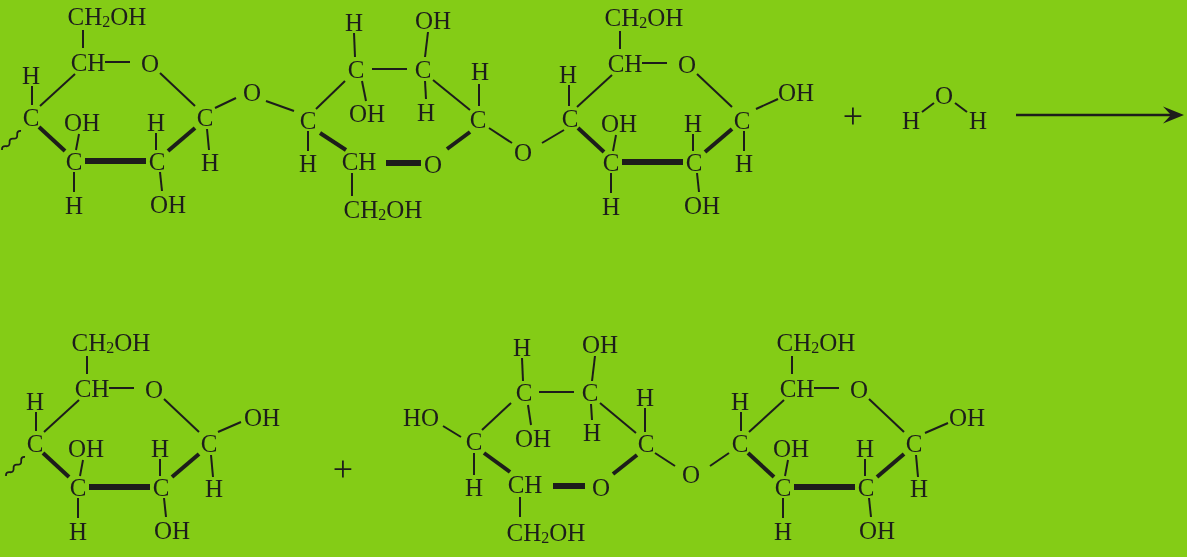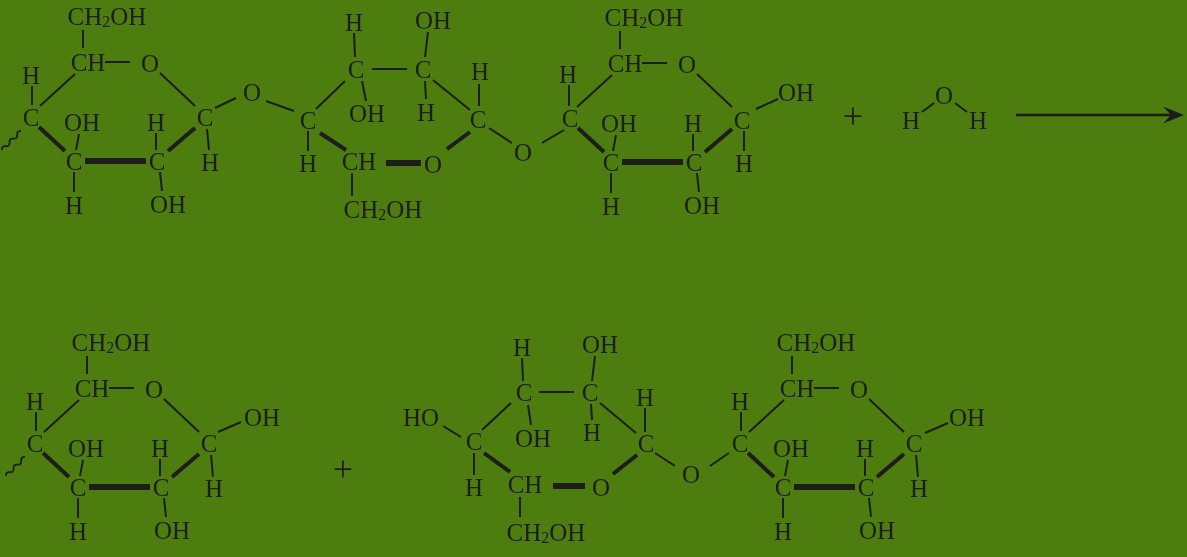--- a/index.html
+++ b/index.html
@@ -1,20 +1,20 @@
 <!DOCTYPE html>
 <html><head>
 <meta charset="utf-8">
 <style>
   html, body { margin: 0; padding: 0; background: #ffffff; }
   .stage {
     position: relative;
     width: 1187px;
     height: 557px;
-    background: #4d7c0f;
+    background: #84cc16;
     overflow: hidden;
     font-family: "Liberation Serif", serif;
   }
   .stage svg { position: absolute; inset: 0; display: block; }
   .stage svg text { font-family: "Liberation Serif", serif; }
 </style>
 </head>
 <body>
 
 <div class="stage">

